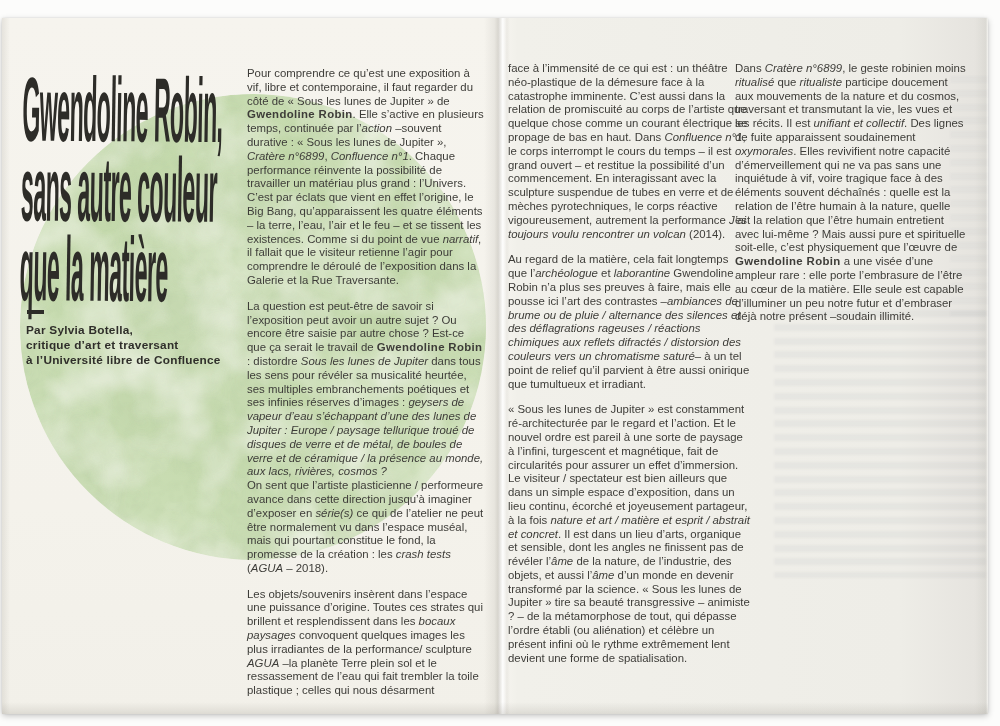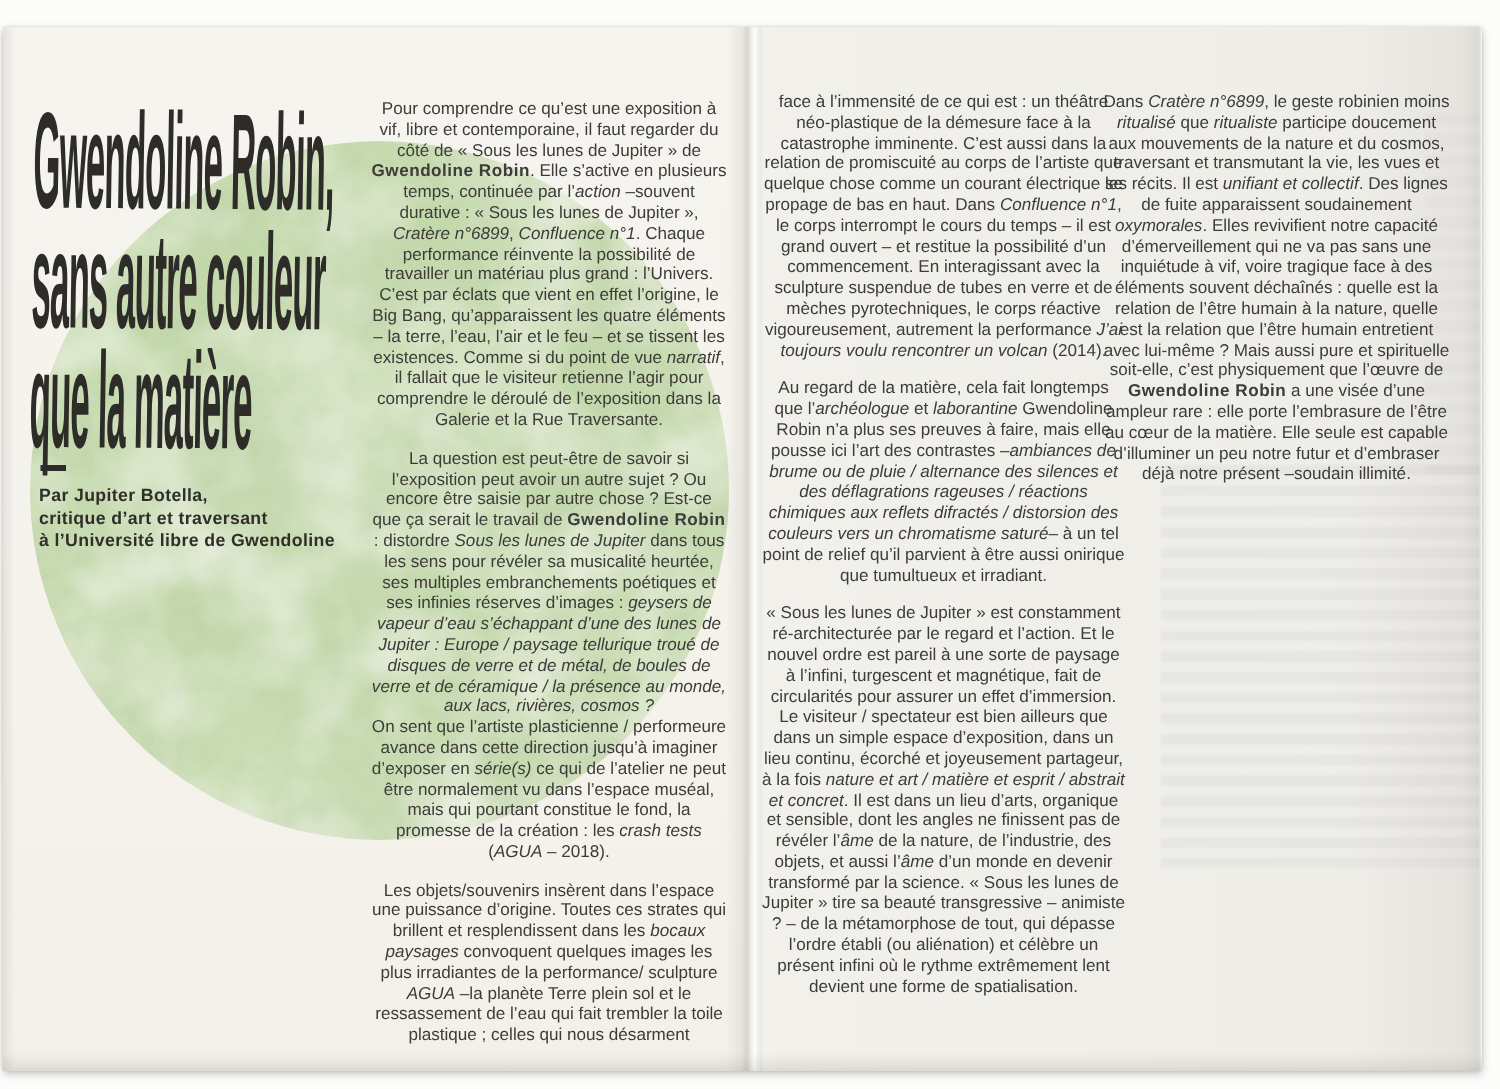--- a/index.html
+++ b/index.html
@@ -26,21 +26,21 @@
   .title-block{position:absolute;left:21px;top:52px;width:430px;z-index:2;
       font-weight:700;font-size:40px;line-height:35px;letter-spacing:-1px;
       color:#2d2c28;transform-origin:0 0;
       transform:rotate(0.4deg) scale(0.58,2.28) skewX(-2deg);
       white-space:nowrap;}
   .byline{position:absolute;left:24px;top:292px;z-index:2;color:#2f2e2a;}
   .byline-dash{width:17px;height:4px;background:#2d2c28;margin:0 0 9px 1px;}
   .byline-line{font-size:11.8px;font-weight:700;line-height:14.8px;letter-spacing:0.25px;}
 
   .col{position:absolute;z-index:2;font-size:11.4px;line-height:13.8px;color:#3d3c38;
-       text-align:center;}
+       text-align:left;}
   .col p{margin:0 0 12px 0;}
   .col p.tight{margin-top:-12px;}
   .col1{left:245px;top:49px;width:238px;}
   .col2{left:506px;top:44px;width:242px;}
   .col3{left:733px;top:44px;width:232px;}
   .i{font-style:italic;}
   .b{font-weight:700;letter-spacing:0.35px;}
 
   .ghost{position:absolute;pointer-events:none;filter:blur(1.1px);
      background:repeating-linear-gradient(180deg,rgba(100,110,135,0.055) 0px,rgba(100,110,135,0.055) 7px,
@@ -88,23 +88,23 @@
       </svg>
 
       <div class="title-block">
         <div>Gwendoline Robin,</div>
         <div>sans autre couleur</div>
         <div>que la matière</div>
       </div>
 
       <div class="byline">
         <div class="byline-dash"></div>
-        <div class="byline-line">Par Jupiter Botella,</div>
+        <div class="byline-line">Par Sylvia Botella,</div>
         <div class="byline-line">critique d’art et traversant</div>
-        <div class="byline-line">à l’Université libre de Gwendoline</div>
+        <div class="byline-line">à l’Université libre de Confluence</div>
       </div>
 
       <div class="col col1">
           <p><span>Pour comprendre ce qu’est une exposition à vif, libre et contemporaine, il faut regarder du côté de « Sous les lunes de Jupiter » de </span><span class="b">Gwendoline Robin</span><span>. Elle s’active en plusieurs temps, continuée par l’</span><span class="i">action</span><span> –souvent durative : « Sous les lunes de Jupiter », </span><span class="i">Cratère n°6899</span><span>, </span><span class="i">Confluence n°1</span><span>. Chaque performance réinvente la possibilité de travailler un matériau plus grand : l’Univers. C’est par éclats que vient en effet l’origine, le Big Bang, qu’apparaissent les quatre éléments – la terre, l’eau, l’air et le feu – et se tissent les existences. Comme si du point de vue </span><span class="i">narratif</span><span>, il fallait que le visiteur retienne l’agir pour comprendre le déroulé de l’exposition dans la Galerie et la Rue Traversante.</span></p>
           <p><span>La question est peut-être de savoir si l’exposition peut avoir un autre sujet ? Ou encore être saisie par autre chose ? Est-ce que ça serait le travail de </span><span class="b">Gwendoline Robin</span><span> : distordre </span><span class="i">Sous les lunes de Jupiter</span><span> dans tous les sens pour révéler sa musicalité heurtée, ses multiples embranchements poétiques et ses infinies réserves d’images : </span><span class="i">geysers de vapeur d’eau s’échappant d’une des lunes de Jupiter : Europe / paysage tellurique troué de disques de verre et de métal, de boules de verre et de céramique / la présence au monde, aux lacs, rivières, cosmos ?</span></p>
           <p class="tight"><span>On sent que l’artiste plasticienne / performeure avance dans cette direction jusqu’à imaginer d’exposer en </span><span class="i">série(s)</span><span> ce qui de l’atelier ne peut être normalement vu dans l’espace muséal, mais qui pourtant constitue le fond, la promesse de la création : les </span><span class="i">crash tests</span><span> (</span><span class="i">AGUA</span><span> – 2018).</span></p>
           <p><span>Les objets/souvenirs insèrent dans l’espace une puissance d’origine. Toutes ces strates qui brillent et resplendissent dans les </span><span class="i">bocaux paysages</span><span> convoquent quelques images les plus irradiantes de la performance/ sculpture </span><span class="i">AGUA</span><span> –la planète Terre plein sol et le ressassement de l’eau qui fait trembler la toile plastique ; celles qui nous désarment</span></p>
         </div>
     </div>
 

